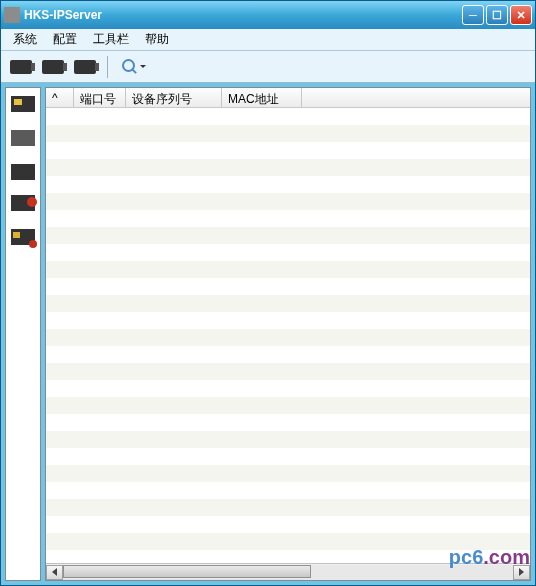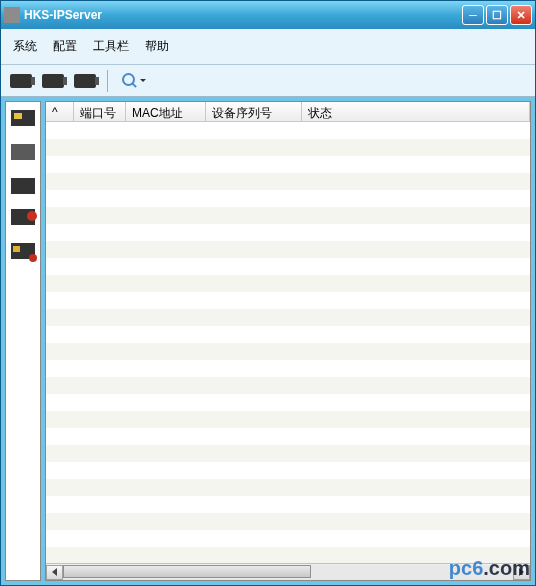--- a/index.html
+++ b/index.html
@@ -49,21 +49,21 @@
   align-items: center;
   justify-content: center;
   color: #fff;
   font-weight: bold;
   font-size: 11px;
 }
 .winbtn.min { background: linear-gradient(#5bb5e8,#2a7fb8); }
 .winbtn.max { background: linear-gradient(#5bb5e8,#2a7fb8); }
 .winbtn.close { background: linear-gradient(#f08070,#d03018); }
 .menubar {
-  height: 36px;
+  height: 22px;
   background: #e8f4fb;
   border-bottom: 1px solid #b0c8d8;
   display: flex;
   align-items: center;
   padding: 8px 4px;
 }
 .menubar .menuitem {
   padding: 2px 8px;
   cursor: default;
 }
@@ -210,31 +210,31 @@
   align-items:center;
   justify-content:center;
 }
 .sarrow-l { width:0;height:0;border-top:4px solid transparent;border-bottom:4px solid transparent;border-right:5px solid #444;}
 .sarrow-r { width:0;height:0;border-top:4px solid transparent;border-bottom:4px solid transparent;border-left:5px solid #444;}
 .strack { flex:1; background:#e8e8e8; height:15px; position:relative;}
 .sthumb { position:absolute; left:0; top:0; height:13px; width:55%; background:linear-gradient(#eaeaea,#c8c8c8); border:1px solid #909090;}
 .watermark {
   position: absolute;
   right: 6px;
-  bottom: 6px;
+  bottom: 17px;
   font-family: Arial, sans-serif;
   font-size: 20px;
   font-weight: bold;
   color: #2878c8;
   opacity: 0.85;
   pointer-events: none;
   display:flex;
   align-items:baseline;
 }
-.watermark .six { color:#0f172a;text-align:center; }
+.watermark .six { color:#701a75;text-align:center; }
 </style>
 </head>
 <body>
 
 <div class="window">
 
   <div class="titlebar">
     <span class="app-icon"></span>
     <span class="title">HKS-IPServer</span>
     <div class="winbtn min">
@@ -280,23 +280,22 @@
       <div class="side-item dev-stack"></div>
       <div class="side-item dev-red"></div>
       <div class="side-item dev-ry"></div>
     </div>
 
     <div class="main">
       <div class="table-wrap">
         <div class="thead">
           <div class="th" style="width:28px">^</div>
           <div class="th" style="width:52px">端口号</div>
+          <div class="th" style="width:96px">设备序列号</div>
           <div class="th" style="width:80px">MAC地址</div>
-          <div class="th" style="width:96px">设备序列号</div>
-          <div class="th" style="flex:1">状态</div>
         </div>
         <div class="tbody"></div>
       </div>
       <div class="hscroll">
         <div class="sbtn">
             <span class="sarrow-l"></span>
           </div>
         <div class="strack">
           <div class="sthumb"></div>
         </div>

